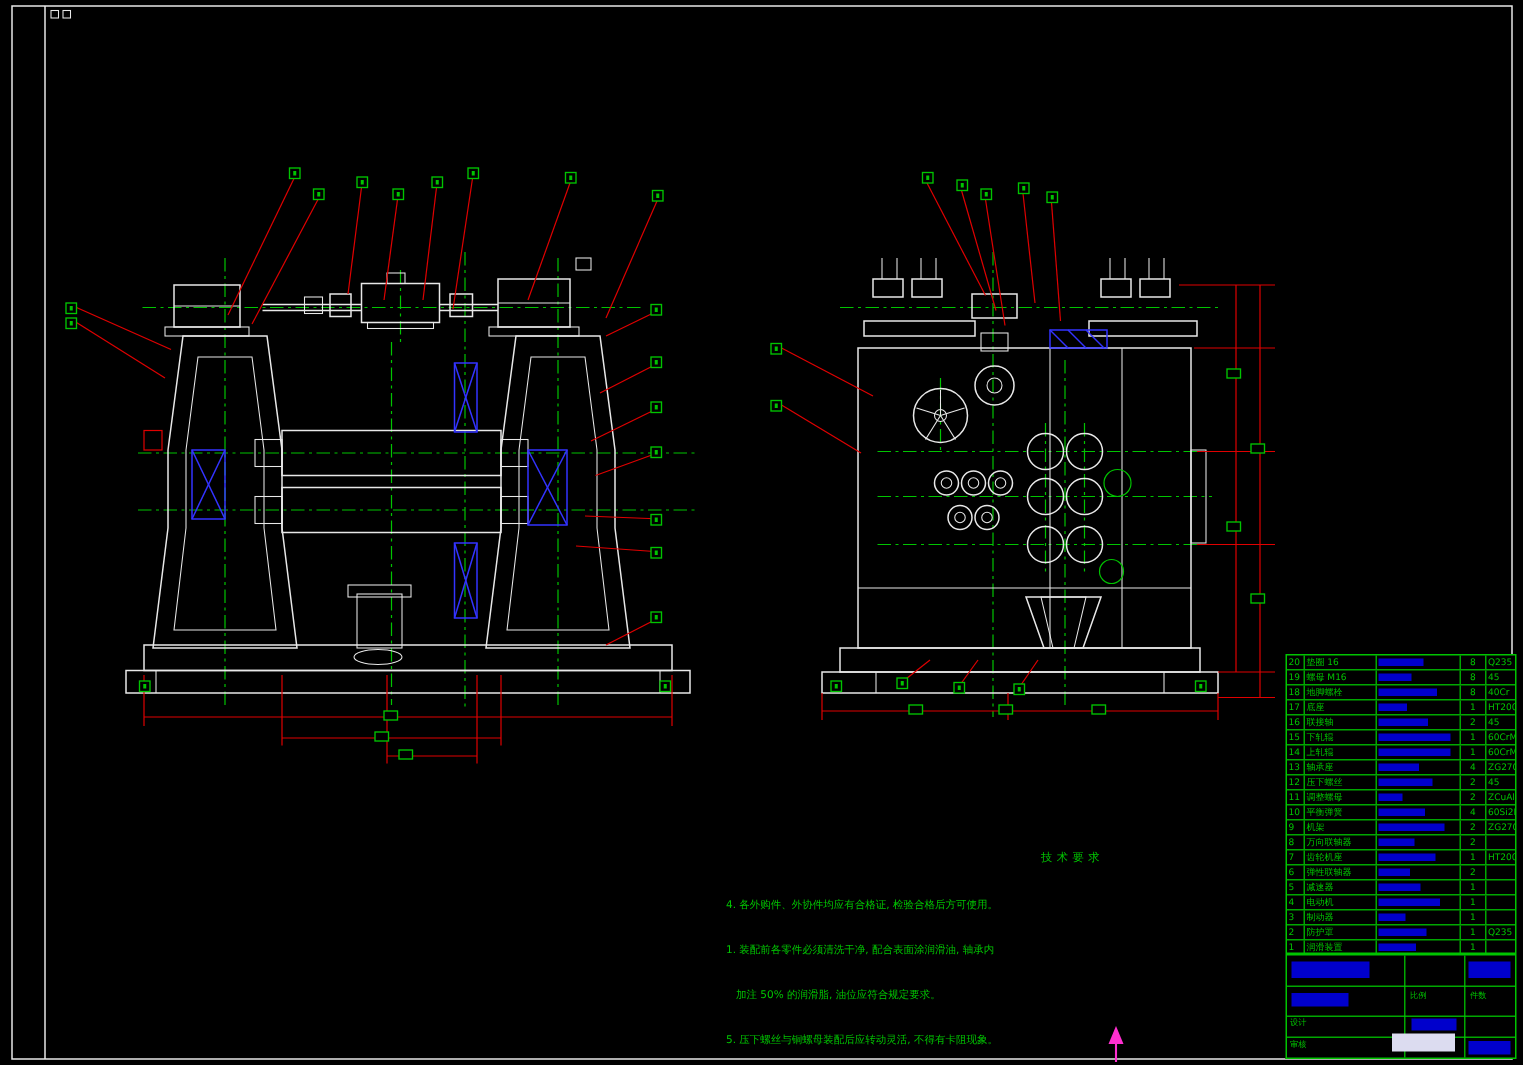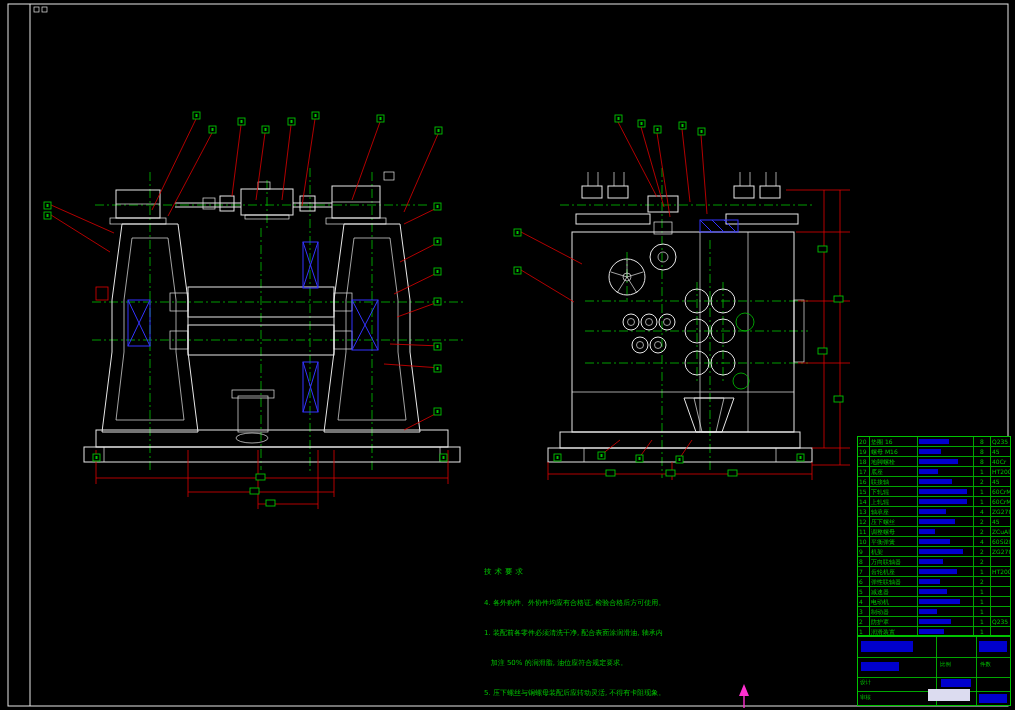--- a/index.html
+++ b/index.html
@@ -15,21 +15,21 @@
   .g{stroke:var(--green);fill:none;stroke-width:.8;}
   .cl{stroke:var(--green);fill:none;stroke-width:.8;stroke-dasharray:9 3 2 3;}
   .b{stroke:var(--blue);fill:none;stroke-width:1;}
   .r{stroke:var(--red);fill:none;stroke-width:.8;}
   .m{stroke:var(--magenta);fill:none;stroke-width:1.4;}
   .mf{fill:var(--magenta);stroke:none;}
   .bal{stroke:var(--green);fill:#000;stroke-width:.9;}
   .baldot{fill:var(--green);stroke:none;}
   .notes{position:absolute;left:484px;top:547px;width:252px;color:var(--green);
          font-size:7px;line-height:10px;white-space:pre-wrap;}
-  .notes .t{text-align:left;font-size:7.5px;letter-spacing:3px;margin-bottom:1px;}
+  .notes .t{text-align:right;font-size:7.5px;letter-spacing:3px;margin-bottom:1px;}
   .bom{position:absolute;left:857px;top:436px;width:154px;height:200px;
        border:1px solid var(--green);box-sizing:border-box;background:#000;}
   .bom-row{display:flex;height:10px;box-sizing:border-box;
            border-bottom:1px solid rgba(0,196,0,.85);}
   .bom-row:last-child{border-bottom:none;}
   .c{border-right:1px solid rgba(0,196,0,.85);font-size:6px;color:var(--green);
      line-height:9px;overflow:hidden;box-sizing:border-box;padding:0 1px;
      white-space:nowrap;}
   .c-n{width:12px;} .c-name{width:48px;} .c-bar{width:56px;position:relative;}
   .c-qty{width:17px;text-align:center;} .c-m{width:19px;border-right:none;}

